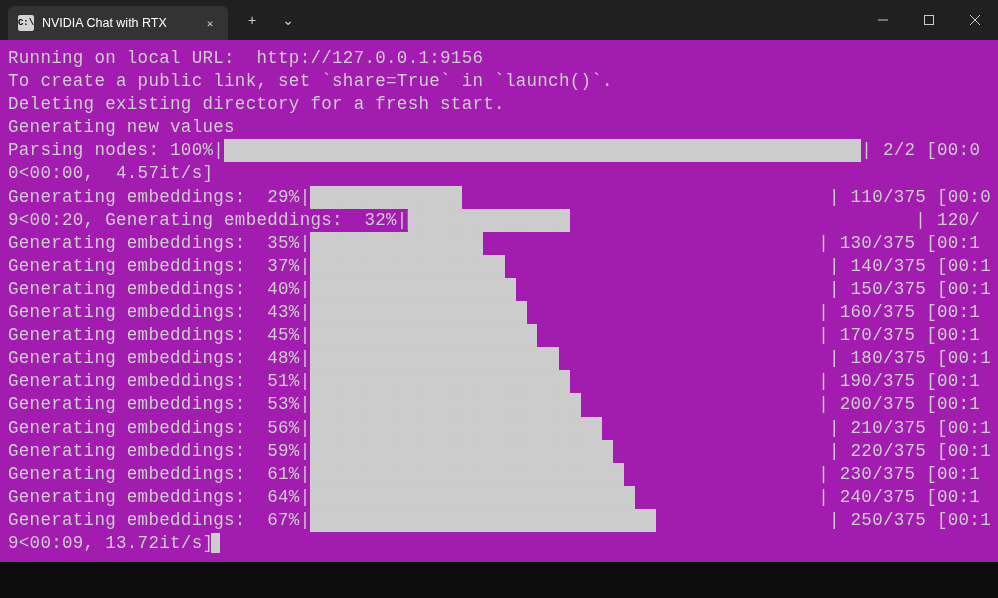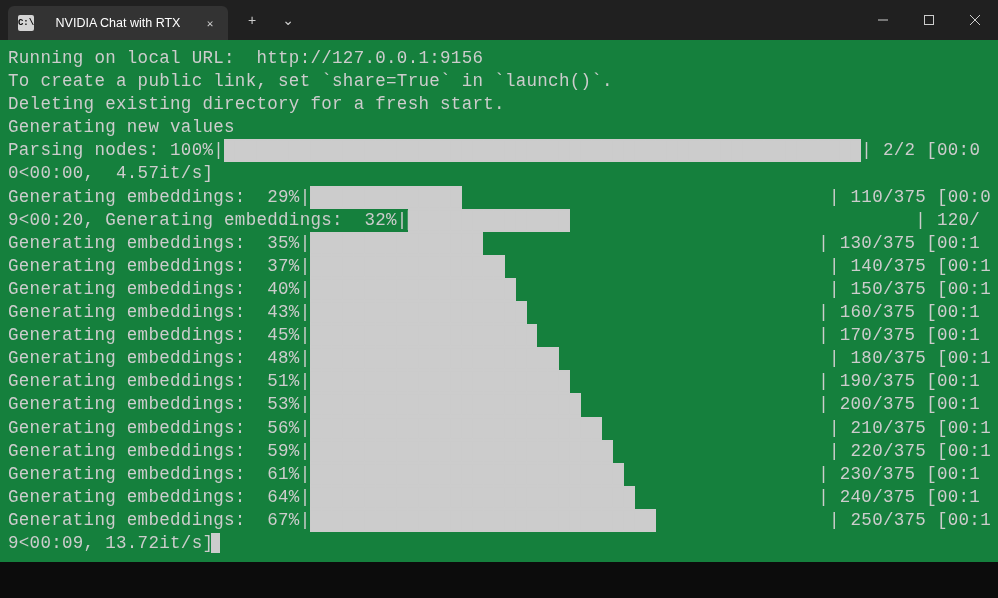--- a/index.html
+++ b/index.html
@@ -52,21 +52,20 @@
       font-size: 9px;
       color: #000;
       font-weight: bold;
     }
     .tab-title {
       color: #ffffff;
       font-size: 12.5px;
       font-family: 'Segoe UI', Arial, sans-serif;
       flex: 1;
       white-space: nowrap;
-      text-align: center;
     }
     .tab-close {
       width: 16px;
       height: 16px;
       display: flex;
       align-items: center;
       justify-content: center;
       color: #cccccc;
       cursor: pointer;
       border-radius: 3px;
@@ -102,21 +101,21 @@
       justify-content: center;
       color: #cccccc;
       cursor: pointer;
     }
     .wc-btn svg {
       width: 10px;
       height: 10px;
     }
     .terminal {
       padding: 7px 8px;
-      background: #15803d;
+      background: #a21caf;
       white-space: pre;
       line-height: 1.32;
       letter-spacing: 0.3px;
     }
     .term-line {
       display: block;
     }
     .bar {
       background: #cccccc;
       color: #cccccc;

